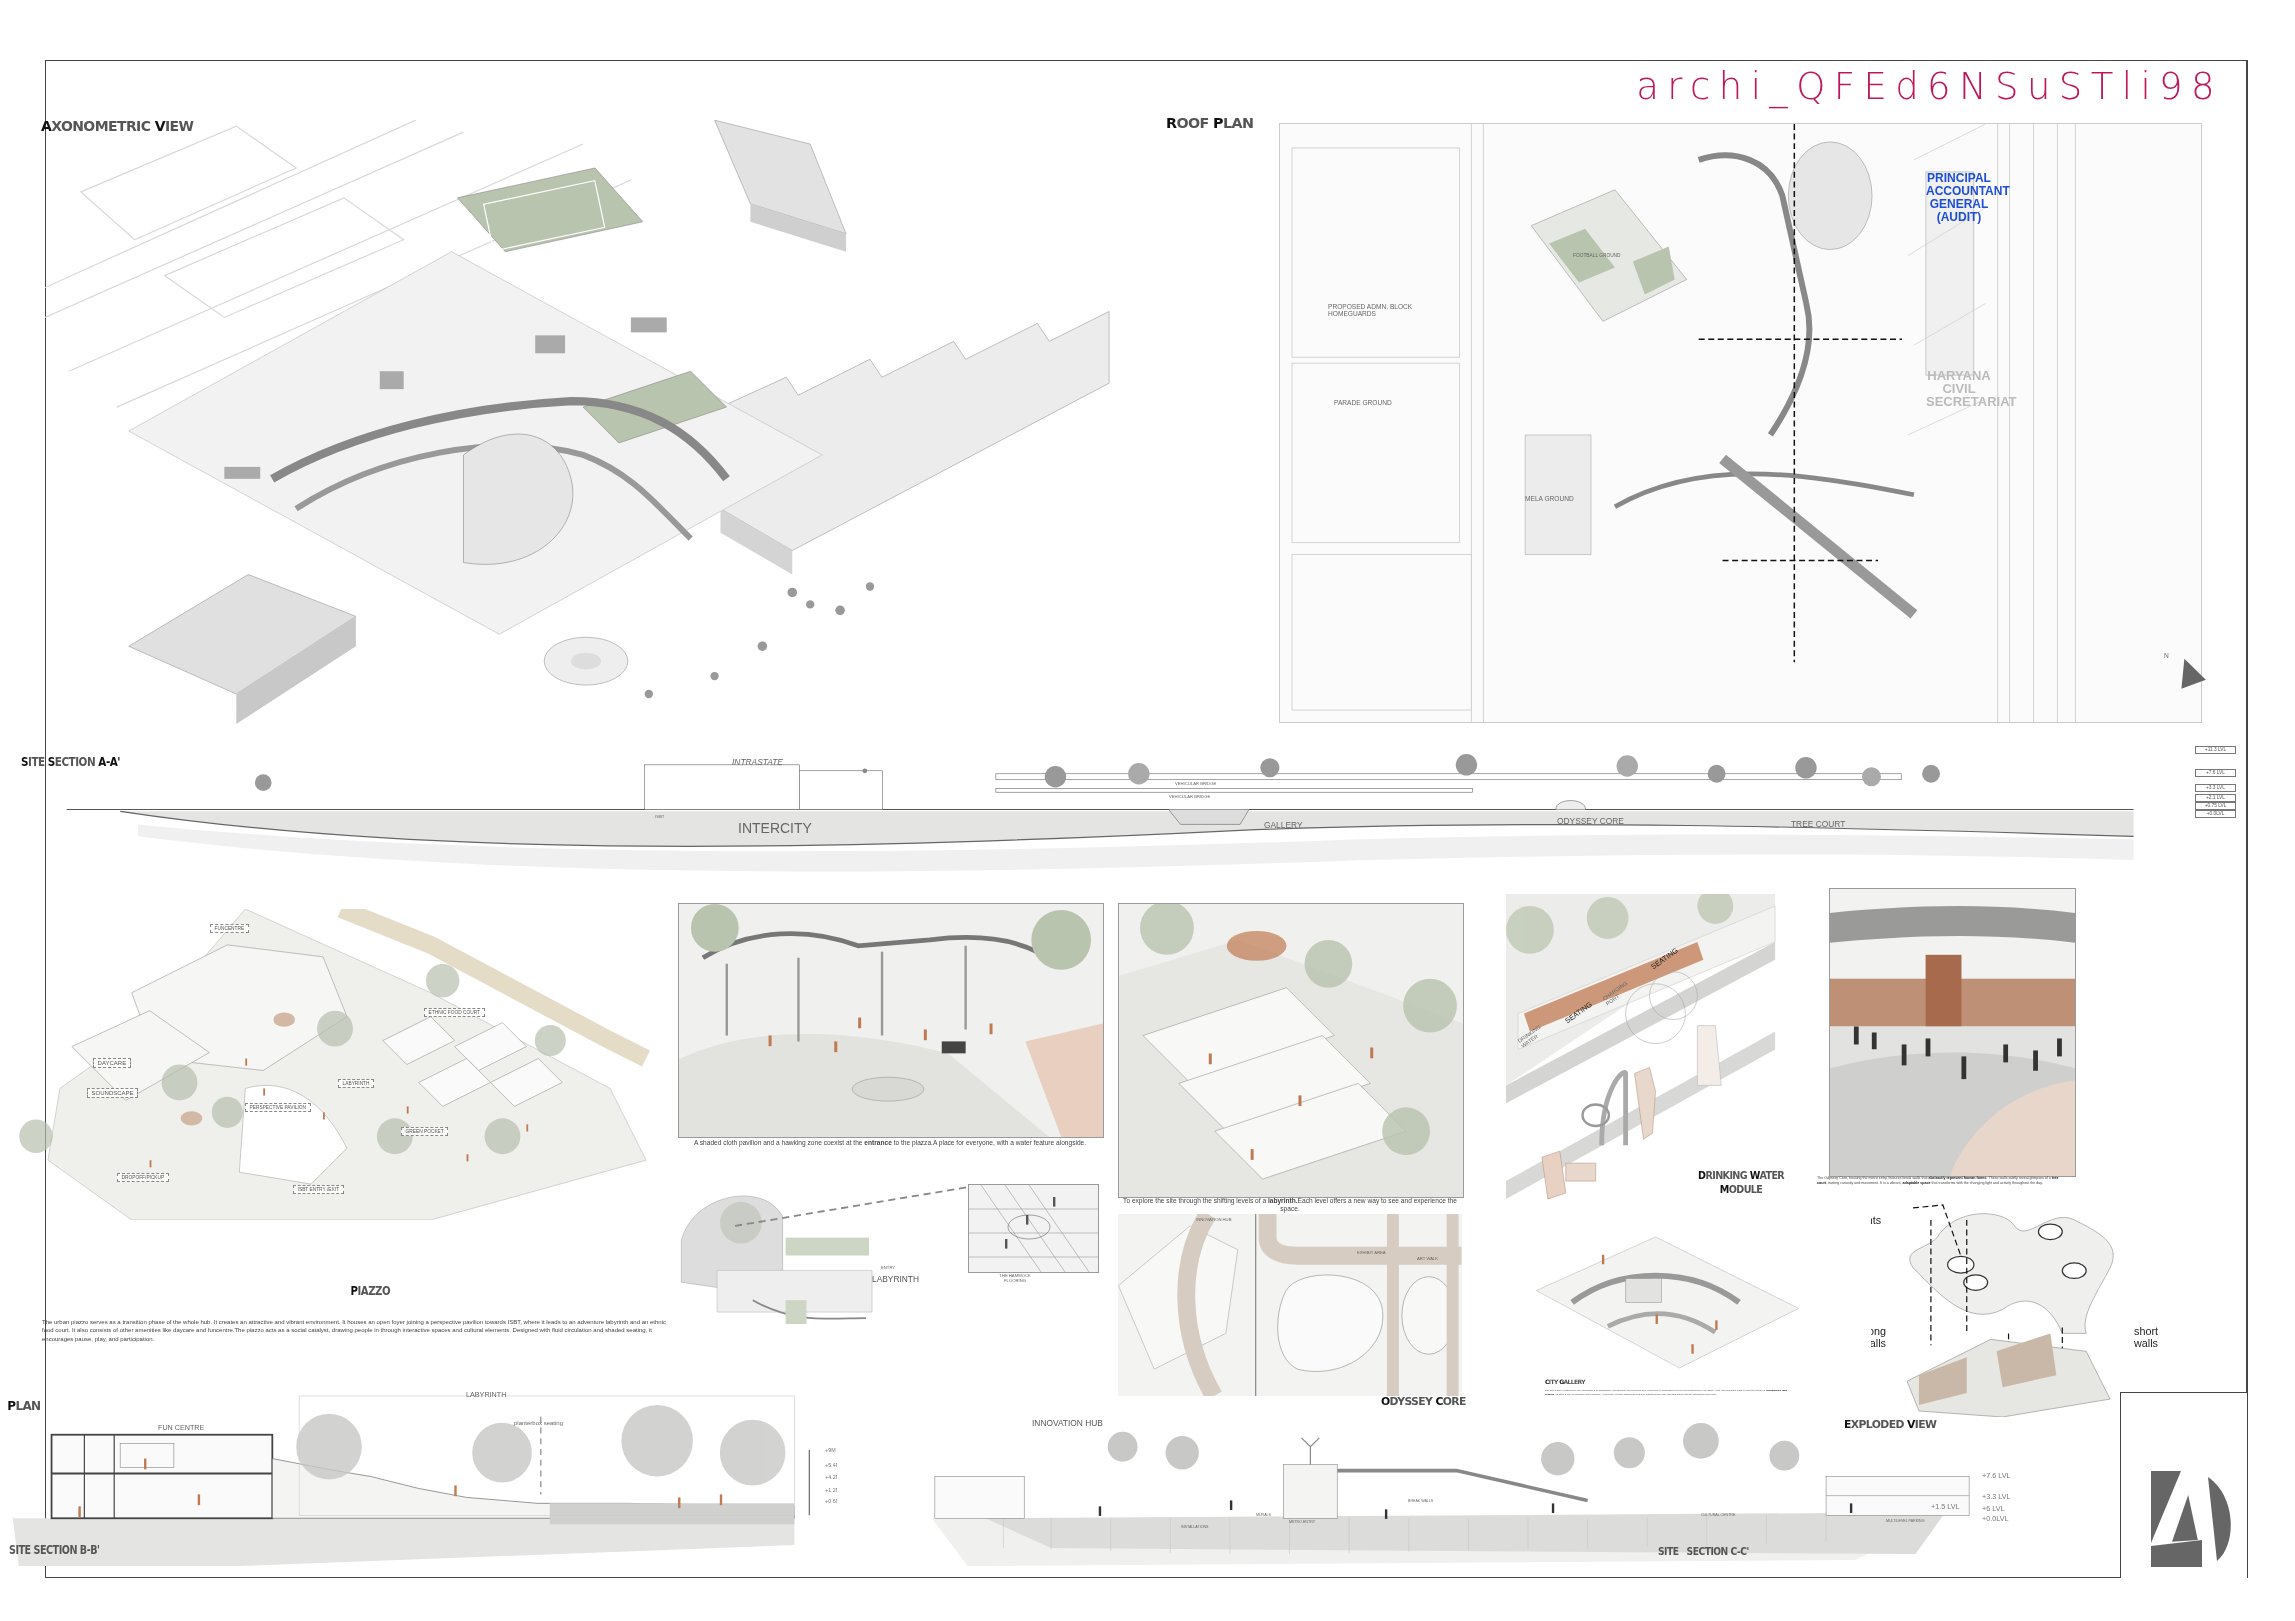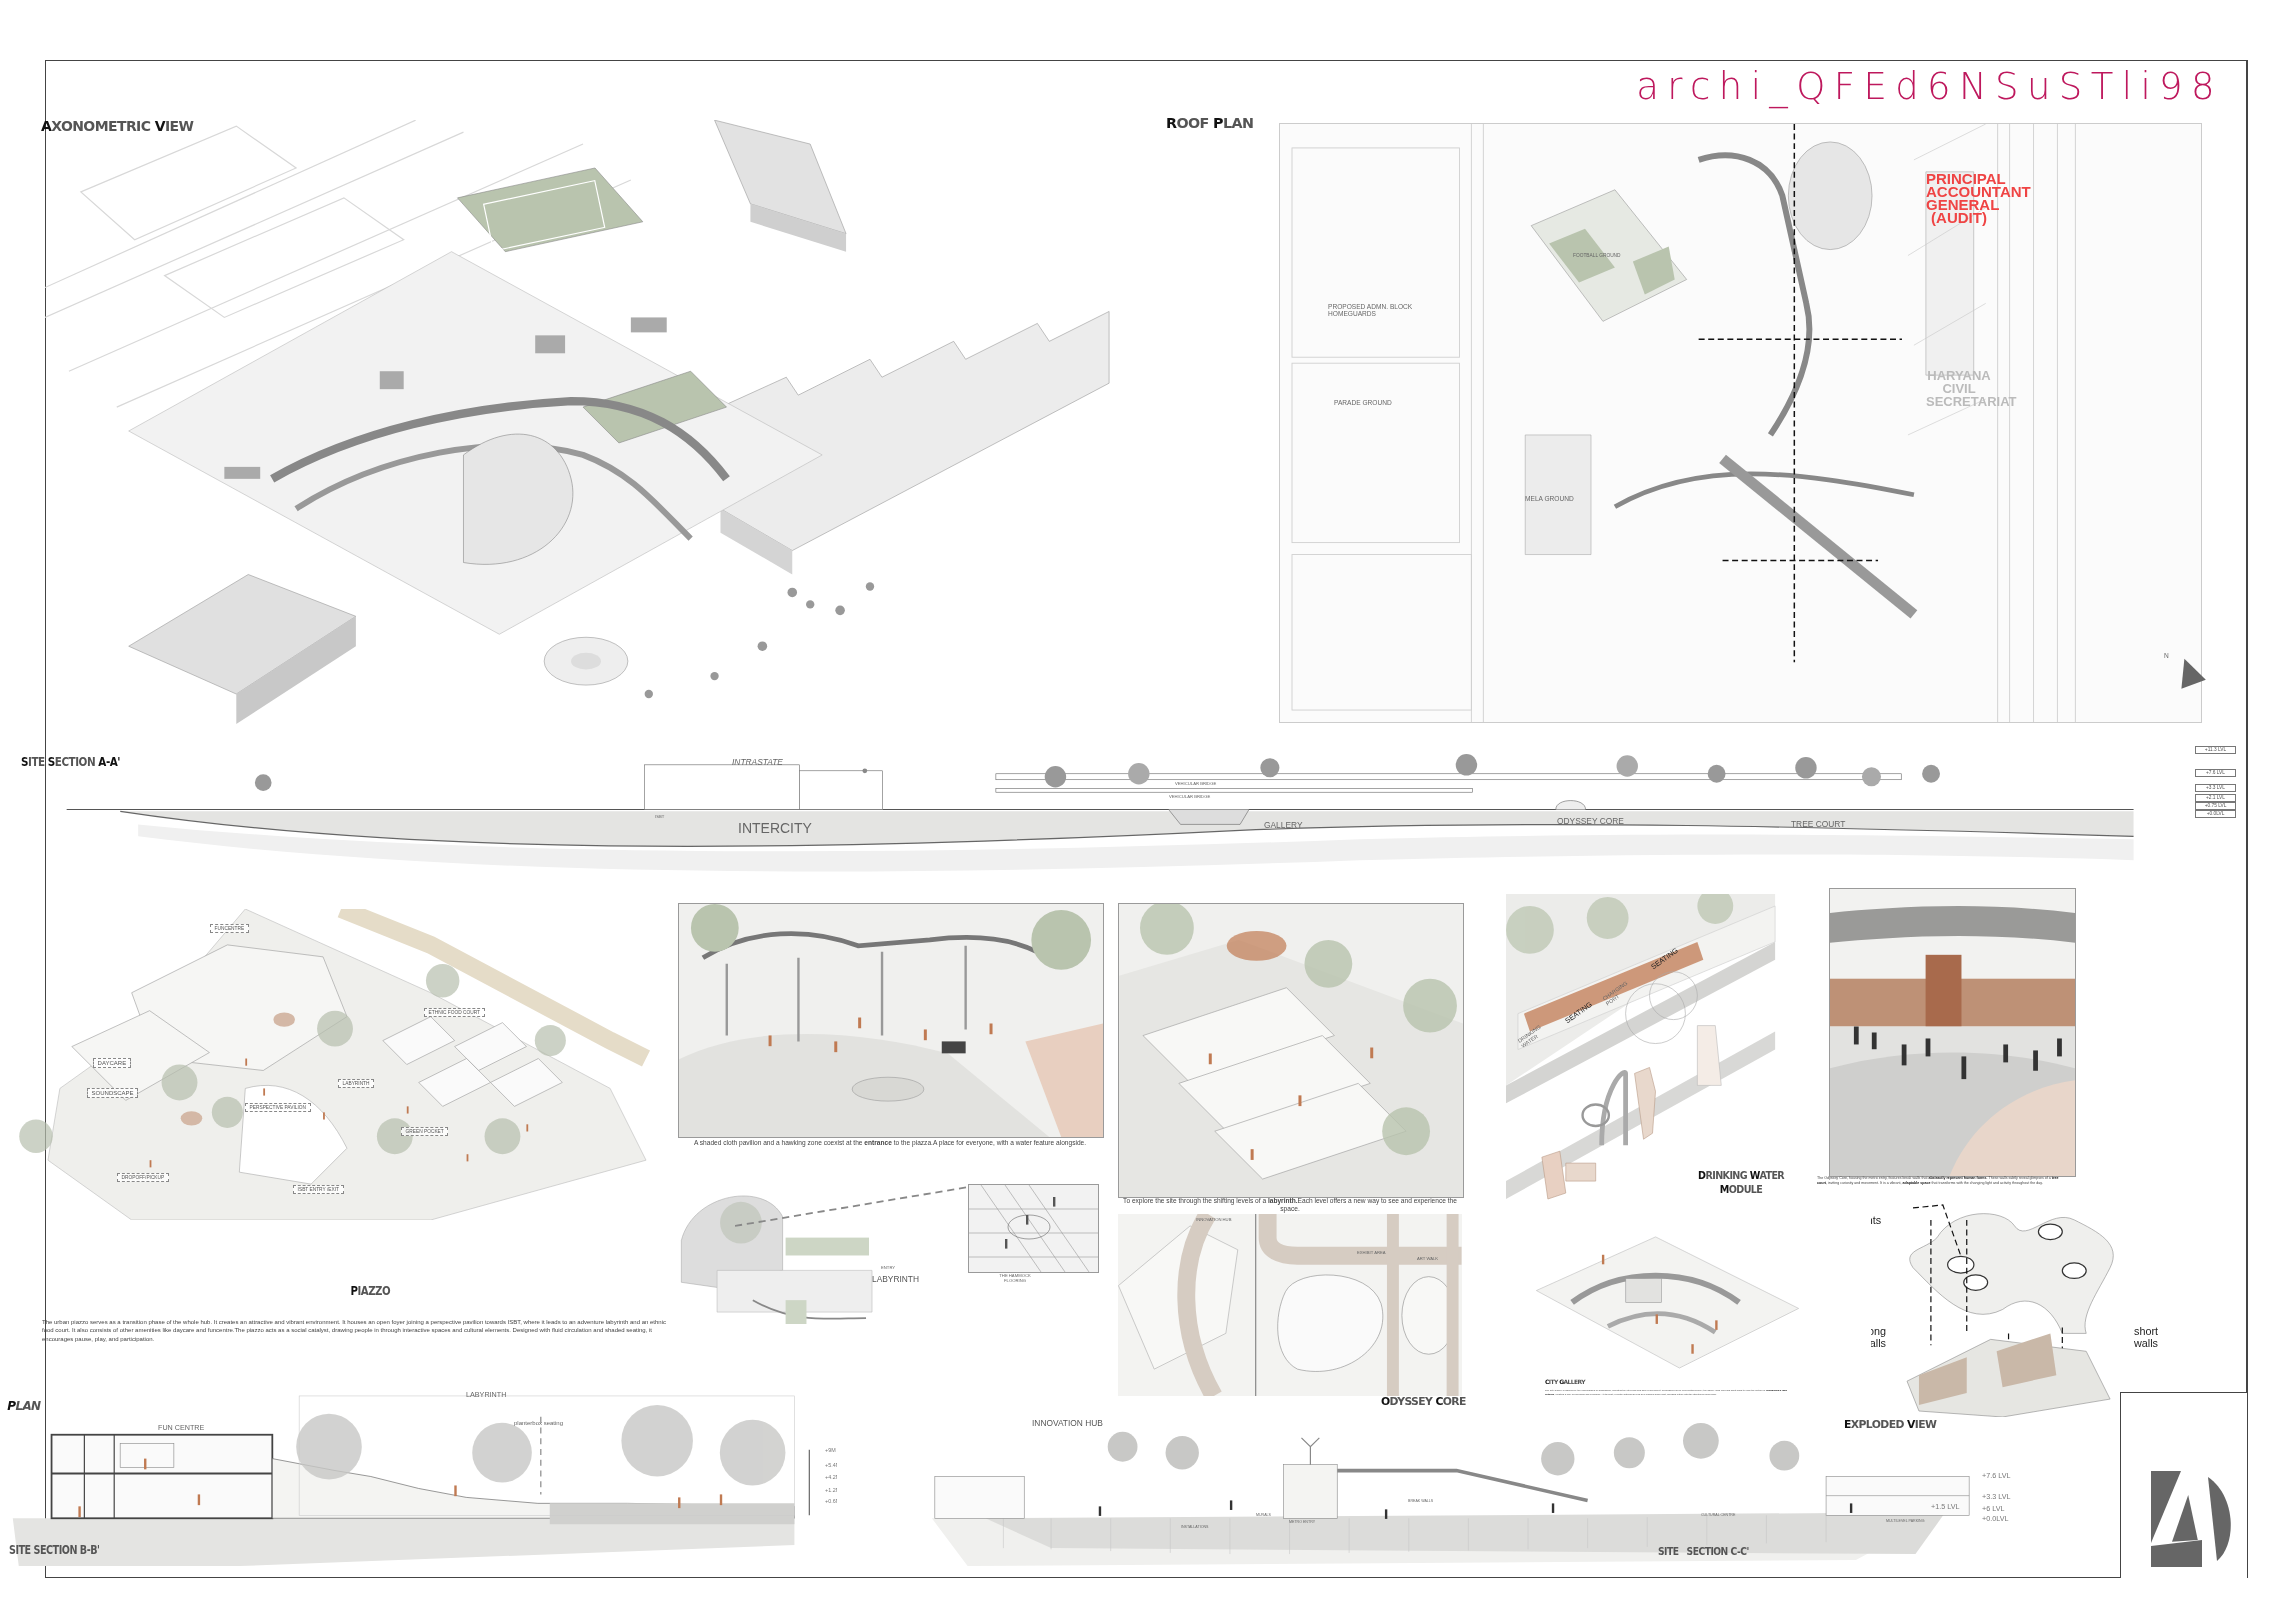--- a/index.html
+++ b/index.html
@@ -6,21 +6,21 @@
   body{width:2295px;height:1621px;position:relative;overflow:hidden;font-family:"Liberation Sans",sans-serif;color:#333;}
   .sheet-border{position:absolute;left:45px;top:60px;width:2203px;height:1518px;border:1.8px solid #444;border-right-width:2.4px;box-sizing:border-box;}
   .logo-notch{position:absolute;right:48px;bottom:43px;width:126px;height:185px;background:#fff;border-left:1.8px solid #444;border-top:1.8px solid #444;}
   .title-code{position:absolute;right:72px;top:65px;font-family:"DejaVu Sans",sans-serif;font-size:37px;letter-spacing:8.4px;color:#be185d;font-weight:300;}
   .heading{position:absolute;font-family:"DejaVu Sans",sans-serif;font-weight:bold;color:#555;letter-spacing:-0.6px;}
   .heading .cap{color:#111;}
   .h-axo{left:41px;top:118px;font-size:14px;}
   .h-roof{left:1166px;top:115px;font-size:14.3px;}
   .h-ssa{left:21px;top:754px;font-size:13px;transform:scaleX(.8);transform-origin:left;}
   .h-piazzo{left:347px;top:1284px;font-size:12px;transform:scaleX(.85);}
-  .h-plan{left:7.2px;top:1399px;font-size:12px;font-style:italic;}
+  .h-plan{left:7.2px;top:1399px;font-size:12px;}
   .h-ssb{left:9px;top:1543px;font-size:12px;transform:scaleX(.8);transform-origin:left;}
   .h-odyssey{left:1381px;top:1395px;font-size:10.8px;}
   .h-exploded{left:1844px;top:1418px;font-size:10.8px;}
   .h-dwm{left:1698px;top:1169px;font-size:9.6px;text-align:center;line-height:14.3px;}
   .h-citygal{left:1545px;top:1378px;font-size:6px;}
   .h-ssc{left:1650px;top:1545px;font-size:10.8px;transform:scaleX(.85);}
   .panel{position:absolute;background:#efefed;border:1.2px solid #9a9a9a;overflow:hidden;}
   .drawing{position:absolute;overflow:hidden;}
   .caption{position:absolute;font-size:6.6px;color:#444;text-align:center;line-height:8.4px;}
   .para{position:absolute;font-size:6px;color:#444;line-height:8.4px;}
@@ -109,21 +109,21 @@
       <path d="M1060 60 L1180 0"></path>
         <path d="M1050 220 L1180 140"></path>
         <path d="M1060 370 L1180 300"></path>
         <path d="M1050 520 L1180 460"></path>
     </g>
     <path d="M860 0 L860 900" stroke="#111" stroke-width="2.5" stroke-dasharray="10 6"></path>
     <path d="M700 360 L1040 360" stroke="#111" stroke-width="2.5" stroke-dasharray="10 6"></path>
     <path d="M740 730 L1000 730" stroke="#111" stroke-width="2.5" stroke-dasharray="10 6"></path>
     <text x="830" y="-2" font-size="14" font-family="Liberation Sans, sans-serif" fill="#111">A'</text>
   </svg>
-  <div class="label-md" style="left:646px;top:48px;width:66px;font-size:15px;color:#ef4444;text-align:center;line-height:13px;font-weight:bold;">PRINCIPAL ACCOUNTANT GENERAL (AUDIT)</div>
+  <div class="label-md" style="left:646px;top:48px;width:66px;font-size:12px;color:#1d4ed8;text-align:center;line-height:13px;font-weight:bold;">PRINCIPAL ACCOUNTANT GENERAL (AUDIT)</div>
   <div class="label-md" style="left:646px;top:245px;width:66px;font-size:13px;color:#bbb;text-align:center;line-height:13px;font-weight:bold;">HARYANA CIVIL SECRETARIAT</div>
   <div class="label-sm" style="left:54px;top:275px;">PARADE GROUND</div>
   <div class="label-sm" style="left:48px;top:179px;width:96px;">PROPOSED ADMN. BLOCK HOMEGUARDS</div>
   <div class="label-sm" style="left:245px;top:371px;">MELA GROUND</div>
   <div class="label-sm" style="left:293px;top:129px;font-size:4.8px;">FOOTBALL GROUND</div>
 </div>
 <div style="position:absolute;left:2176px;top:658px;width:0;height:0;border-left:13px solid transparent;border-right:13px solid transparent;border-bottom:27.5px solid #666;transform:rotate(-20deg);"></div>
 <div class="label-sm" style="left:2164px;top:652px;">N</div>
 
 <div class="heading h-ssa"><span class="cap">S</span><span>ITE </span><span class="cap">S</span><span>ECTION </span><span class="cap">A-A'</span></div>

